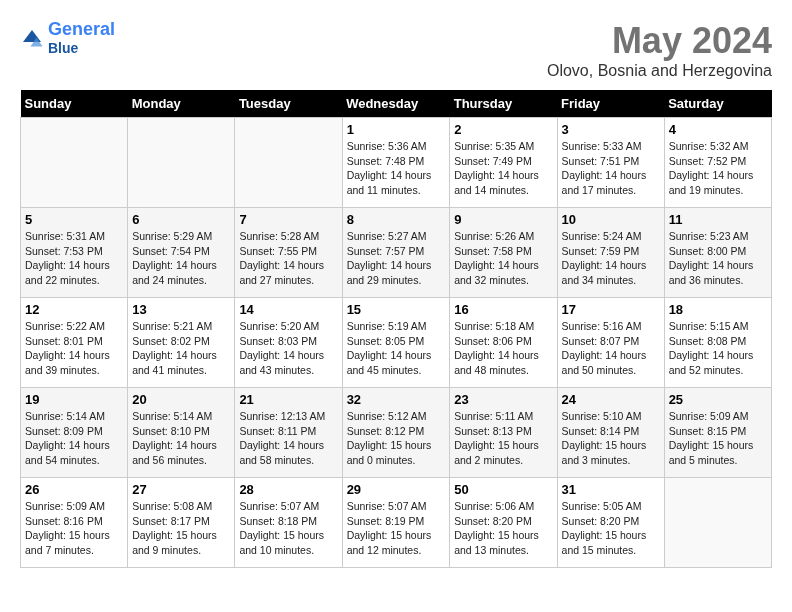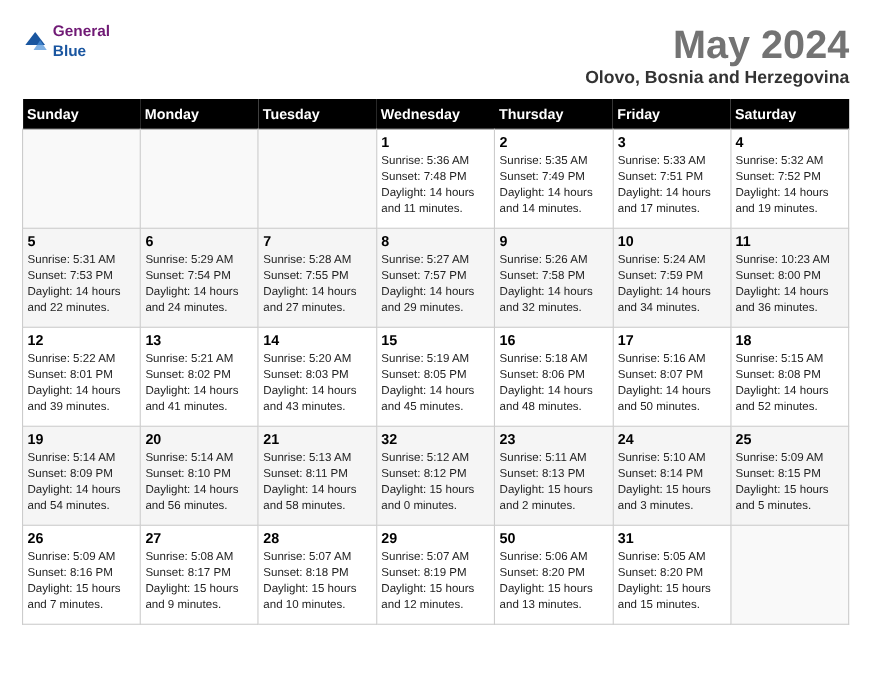--- a/index.html
+++ b/index.html
@@ -15,23 +15,23 @@
       justify-content: space-between;
       align-items: flex-start;
       margin-bottom: 10px;
     }
     .logo {
       display: flex;
       align-items: center;
       gap: 4px;
     }
     .logo-text-general {
-      font-size: 14px;
-      font-weight: bold;
-      color: #701a75;
+      font-size: 18px;
+      font-weight: bold;
+      color: #3b82f6;
       line-height: 1;
     }
     .logo-text-blue {
       font-size: 14px;
       font-weight: bold;
       color: #1a56a0;
       line-height: 1;
     }
     .logo-icon {
       width: 24px;
@@ -41,21 +41,21 @@
       text-align: right;
     }
     .month-title {
       font-size: 36px;
       font-weight: bold;
       color: #737373;
     }
     .location-title {
       font-size: 16px;
       color: #333;
-      font-weight: bold;
+      font-weight: normal;
     }
     table {
       width: 100%;
       border-collapse: collapse;
       font-size: 11px;
     }
     thead tr th {
       background-color: #000000;
       color: #fff;
       padding: 6px 4px;
@@ -196,21 +196,21 @@
         </td>
         <td>
           <span class="day-number">10</span>
           <div class="day-info">Sunrise: 5:24 AM
 Sunset: 7:59 PM
 Daylight: 14 hours
 and 34 minutes.</div>
         </td>
         <td>
           <span class="day-number">11</span>
-          <div class="day-info">Sunrise: 10:23 AM
+          <div class="day-info">Sunrise: 5:23 AM
 Sunset: 8:00 PM
 Daylight: 14 hours
 and 36 minutes.</div>
         </td>
       </tr>
       <tr>
         <td>
           <span class="day-number">12</span>
           <div class="day-info">Sunrise: 5:22 AM
 Sunset: 8:01 PM
@@ -270,21 +270,21 @@
         </td>
         <td>
           <span class="day-number">20</span>
           <div class="day-info">Sunrise: 5:14 AM
 Sunset: 8:10 PM
 Daylight: 14 hours
 and 56 minutes.</div>
         </td>
         <td>
           <span class="day-number">21</span>
-          <div class="day-info">Sunrise: 5:13 AM
+          <div class="day-info">Sunrise: 12:13 AM
 Sunset: 8:11 PM
 Daylight: 14 hours
 and 58 minutes.</div>
         </td>
         <td>
           <span class="day-number">32</span>
           <div class="day-info">Sunrise: 5:12 AM
 Sunset: 8:12 PM
 Daylight: 15 hours
 and 0 minutes.</div>

